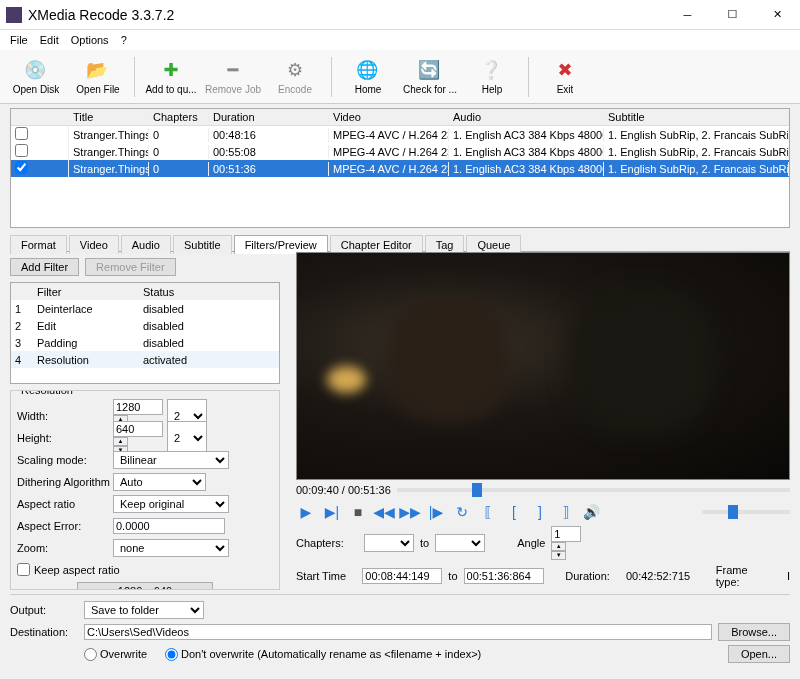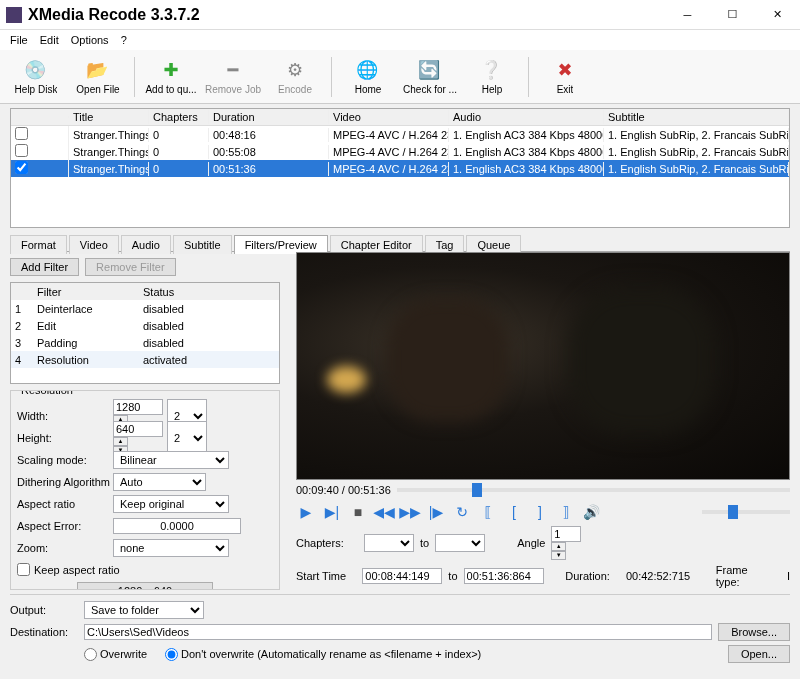--- a/index.html
+++ b/index.html
@@ -1,19 +1,19 @@
 <!DOCTYPE html>
 <html><head>
 <meta charset="utf-8">
 <style>
 * { box-sizing: border-box; margin: 0; padding: 0; font-family: "Segoe UI", Tahoma, sans-serif; font-size: 11px; }
 body { background: #f0f0f0; width: 800px; height: 679px; overflow: hidden; }
 .titlebar { height: 30px; background: #fff; display: flex; align-items: center; padding-left: 6px; border-bottom: 1px solid #ddd; }
 .titlebar .icon { width: 16px; height: 16px; background: #4a3a6a; margin-right: 6px; }
-.titlebar .title { flex: 1; font-size: 16px; font-weight: bold; }
+.titlebar .title { flex: 1; font-size: 14px; }
 .titlebar .winbtns { display: flex; }
 .titlebar .winbtn { width: 45px; height: 29px; display: flex; align-items: center; justify-content: center; }
 .menubar { height: 20px; display: flex; align-items: center; padding-left: 4px; background: #fff; }
 .menubar span { padding: 2px 6px; }
 .toolbar { height: 54px; background: #f8f8f8; border-bottom: 1px solid #ccc; display: flex; align-items: center; padding-left: 6px; gap: 2px; }
 .tbtn { width: 60px; height: 50px; display: flex; flex-direction: column; align-items: center; justify-content: center; gap: 2px; border-radius: 2px; }
 .tbtn .ic { width: 24px; height: 24px; display: flex; align-items: center; justify-content: center; font-size: 18px; }
 .tbtn .lbl { font-size: 10px; white-space: nowrap; overflow: hidden; max-width: 58px; }
 .tbtn.disabled { opacity: 0.45; }
 .tsep { width: 1px; height: 40px; background: #ccc; margin: 0 4px; }
@@ -85,21 +85,21 @@
 <div class="menubar">
   <span>File</span>
   <span>Edit</span>
   <span>Options</span>
   <span>?</span>
 </div>
 
 <div class="toolbar">
   <div class="tbtn">
       <div class="ic">💿</div>
-      <div class="lbl">Help Disk</div>
+      <div class="lbl">Open Disk</div>
     </div>
   <div class="tbtn">
       <div class="ic">📂</div>
       <div class="lbl">Open File</div>
     </div>
   <div class="tsep"></div>
   <div class="tbtn">
       <div class="ic" style="color:#3a3">✚</div>
       <div class="lbl">Add to qu...</div>
     </div>
@@ -260,21 +260,21 @@
         </div>
       <div class="frow">
           <div class="flabel">Aspect ratio</div>
           <div class="finput">
             <select style="width:116px"><option>Keep original</option></select>
           </div>
         </div>
       <div class="frow">
           <div class="flabel">Aspect Error:</div>
           <div class="finput">
-            <input type="text" style="width: 128px; text-align: center;" value="0.0000">
+            <input type="text" style="width: 112px;" value="0.0000">
           </div>
         </div>
       <div class="frow">
           <div class="flabel">Zoom:</div>
           <div class="finput">
             <select style="width:116px"><option>none</option></select>
           </div>
         </div>
       <div class="chkrow">
           <input type="checkbox" style="">

